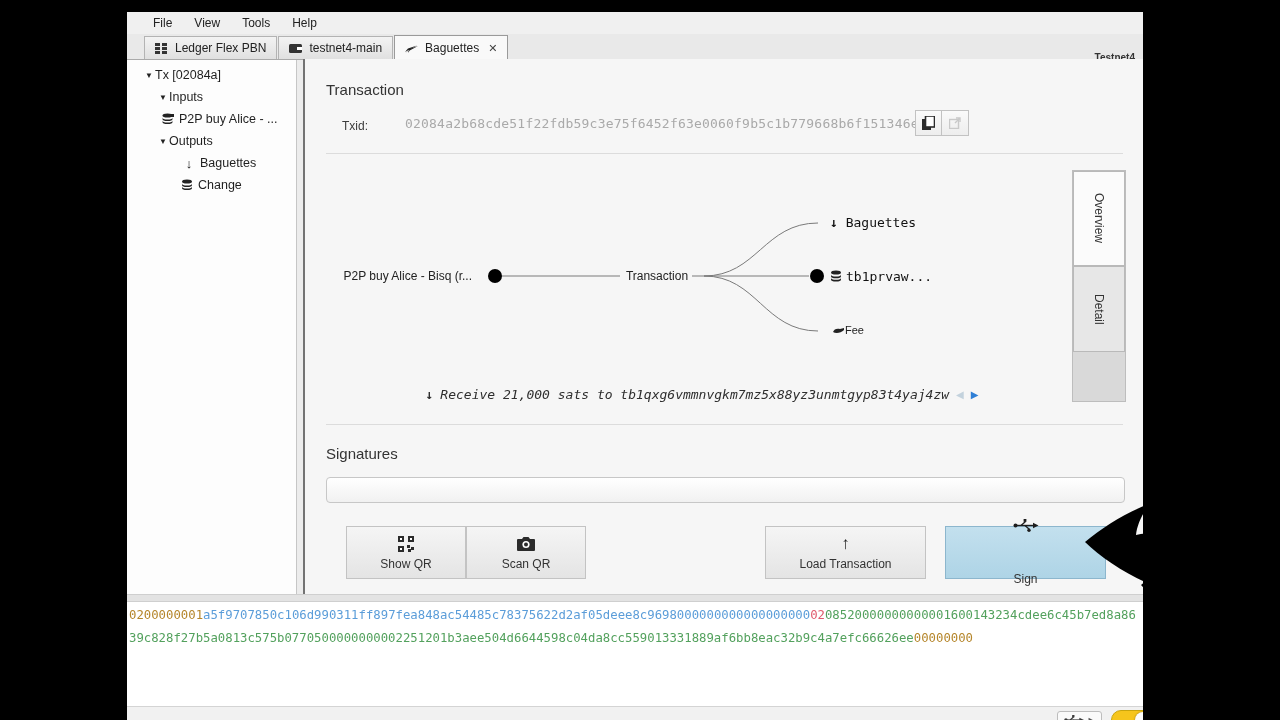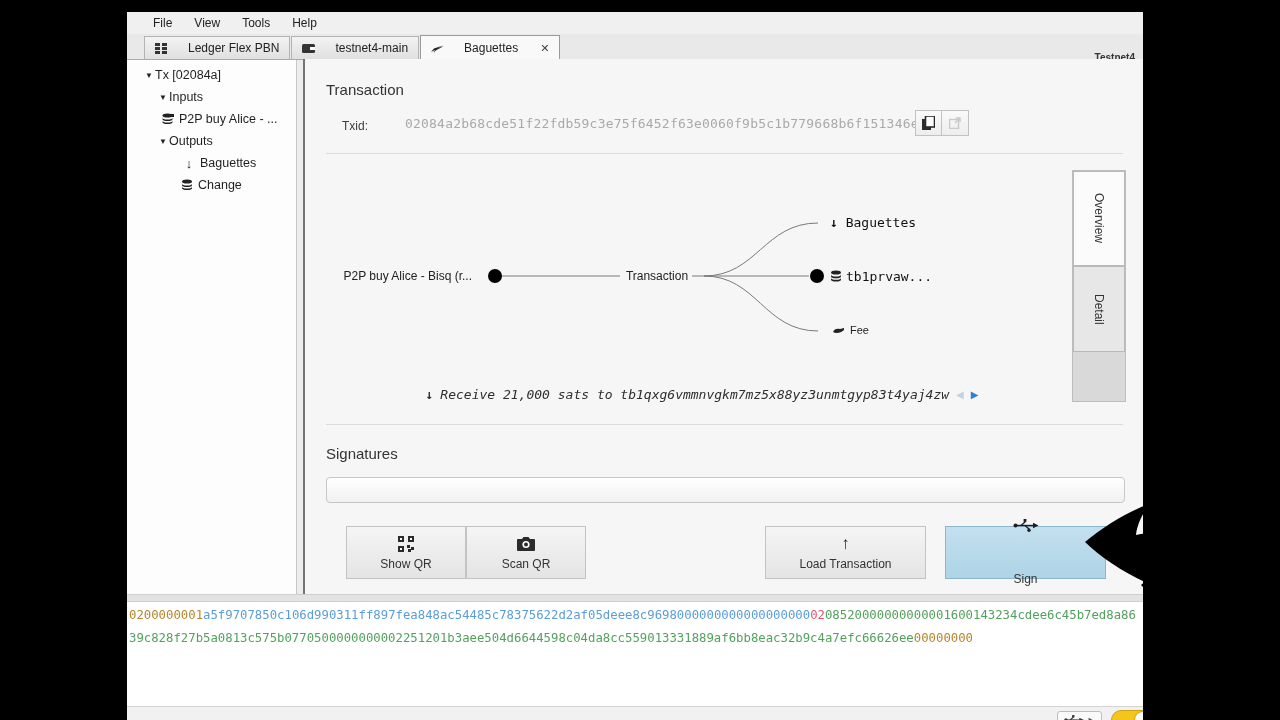--- a/index.html
+++ b/index.html
@@ -12,21 +12,21 @@
   
   .menubar { position:absolute; left:0; top:0; width:100%; height:22px;
              background:#f0f0f0; display:flex; align-items:center; gap:0;
              padding-left:15px; }
   .menu-item { font-size:12px; color:#222; padding:3px 11px; cursor:default; }
 
   
   .tabbar { position:absolute; left:0; top:22px; width:100%; height:26px;
             background:#e9e9e9; border-bottom:1px solid #aaa; display:flex;
             align-items:flex-end; padding-left:17px; }
-  .tab { height:23px; display:flex; align-items:center; gap:20px; font-size:12px;
+  .tab { height:23px; display:flex; align-items:center; gap:7px; font-size:12px;
          color:#222; padding:0 10px; border:1px solid #b3b3b3; border-bottom:none;
          background:linear-gradient(#f3f3f3,#e0e0e0); margin-right:1px; }
   .tab.active { background:#f9f9f9; height:25px; margin-bottom:-1px;
                 border-color:#9a9a9a; }
   .tab .close { font-size:11px; color:#444; margin-left:2px; }
   .network-label { position:absolute; right:8px; top:40px; font-size:10px; color:#333;font-weight:bold; }
   .tab-ico { display:inline-flex; width:13px; height:11px; }
 
   
   .sidebar { position:absolute; left:0; top:48px; width:170px; height:534px;
@@ -245,21 +245,21 @@
             <svg width="12" height="13" viewBox="0 0 12 13">
                 <g fill="#222">
               <ellipse cx="6" cy="2.5" rx="5" ry="2"></ellipse>
               <path d="M1,4.5 a5,2 0 0 0 10,0 v1.7 a5,2 0 0 1 -10,0 Z"></path>
               <path d="M1,7.8 a5,2 0 0 0 10,0 v1.7 a5,2 0 0 1 -10,0 Z"></path>
             </g>
               </svg>
           </span>
           <span>tb1prvaw...</span>
         </div>
-        <div class="dg-label" style="left:500px; top:162px; font-size:11px; display:flex; align-items:center; gap:5px">
+        <div class="dg-label" style="left:500px; top:162px; font-size:11px; display:flex; align-items:center; ">
           <span style="display:inline-flex">
             <svg width="13" height="8" viewBox="0 0 13 8">
               <path d="M1,6 C2,3 5,2 8,3 L12,2 L12,4 C9,7 4,8 1,6 Z" fill="#222"></path>
             </svg>
           </span>
           <span>Fee</span>
         </div>
         <div class="receive-row">
           <span class="receive-text arrow-glyph" style="font-style:normal">↓</span>
           <span class="receive-text">Receive 21,000 sats to tb1qxg6vmmnvgkm7mz5x88yz3unmtgyp83t4yaj4zw</span>

